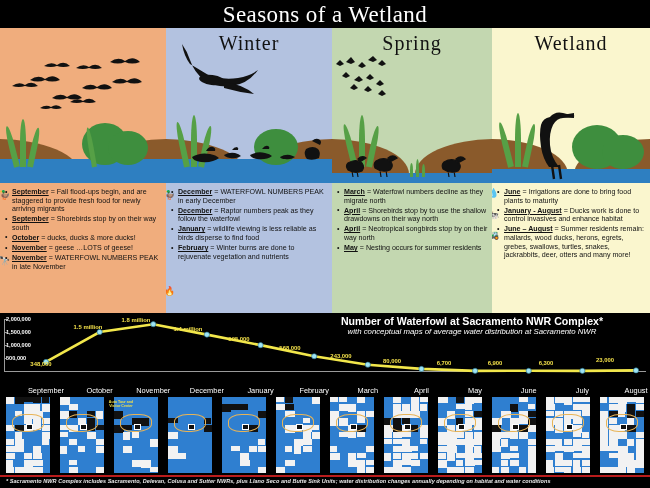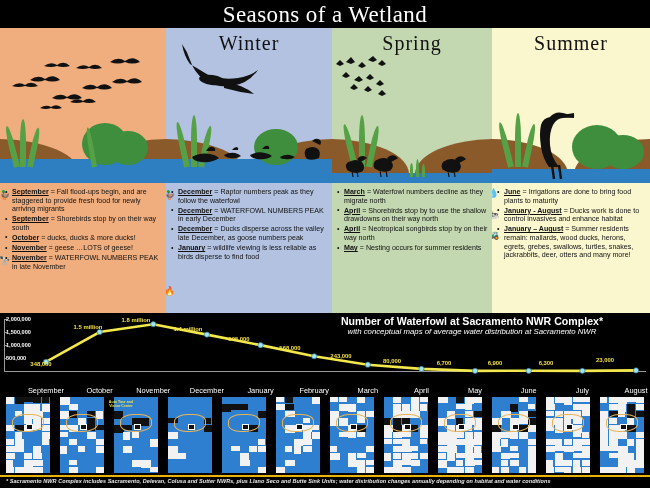--- a/index.html
+++ b/index.html
@@ -1,18 +1,18 @@
 <!DOCTYPE html>
 <html><head>
 <meta charset="utf-8">
 <style>
   html,body{margin:0;padding:0;background:#000;}
   body{width:650px;height:488px;overflow:hidden;
        font-family:"Liberation Sans",sans-serif;-webkit-font-smoothing:antialiased;}
-  .page{position:relative;width:650px;height:488px;background:#eab308;}
+  .page{position:relative;width:650px;height:488px;background:#b91c1c;}
 
   
   .title-bar{height:28px;display:flex;align-items:center;justify-content:center;background:#000;}
   .title-bar h1{margin:0;color:#fff;font-family:"Liberation Serif",serif;
       font-size:23px;font-weight:400;letter-spacing:.4px;line-height:1;}
 
   
   .seasons{display:flex;height:155px;width:650px;}
   .season{position:relative;overflow:hidden;box-sizing:border-box;}
   .s-fall{width:166px;background:#F0AD7D;}
@@ -178,21 +178,21 @@
           <path d="M44 10 q9-5 15 1 q3 4 -1 8 q-8 3-15-2 q-2-4 1-7z M56 7 q5-4 9 0 l-7 4z M48 19 l1 7 M54 19 l1 7" stroke="#111" stroke-width="1.2"></path>
           <path d="M112 11 q9-5 15 1 q3 4 -1 8 q-8 3-15-2 q-2-4 1-7z M124 8 q5-4 9 0 l-7 4z M116 20 l1 6 M122 20 l1 6" stroke="#111" stroke-width="1.2"></path>
         </g>
       </svg>
       <div class="reed" style="left:78px;width:3px;height:14px;bottom:6px"></div>
       <div class="reed" style="left:84px;width:3px;height:18px;bottom:6px"></div>
       <div class="reed" style="left:90px;width:3px;height:13px;bottom:6px"></div>
     </div>
 
     <div class="season s-summer">
-      <h2><span>Summer</span></h2>
+      <h2><span>Wetland</span></h2>
       <div class="bank l"></div>
       <div class="bank r"></div>
       <div class="water" style="height:14px"></div>
       <div class="reed" style="left:16px;width:6px;height:46px;transform:rotate(-14deg)"></div>
       <div class="reed" style="left:23px;width:6px;height:54px;"></div>
       <div class="reed" style="left:30px;width:6px;height:44px;transform:rotate(12deg)"></div>
       <div class="bush" style="left:80px;width:50px;height:44px;bottom:14px"></div>
       <div class="bush" style="left:110px;width:42px;height:34px;bottom:14px"></div>
       <svg style="position:absolute;bottom:2px;left:38px;" width="52" height="92" viewBox="0 0 52 92">
         <g fill="#111">
@@ -214,44 +214,44 @@
         <li><b>October</b><span> = ducks, ducks &amp; more ducks!</span></li>
         <li><b>November</b><span> = geese …LOTS of geese!</span></li>
         <li><b>November</b><span> =  WATERFOWL NUMBERS PEAK in late November</span></li>
       </ul>
     </div>
 
     <div class="col c-winter">
       <span class="micro" style="left:-2px;top:8px">🦆</span>
       <span class="micro" style="left:-2px;top:104px">🔥</span>
       <ul>
+        <li><b>December</b><span> = WATERFOWL NUMBERS PEAK in early December</span></li>
         <li><b>December</b><span> = Raptor numbers peak as they follow the waterfowl</span></li>
-        <li><b>December</b><span> = WATERFOWL NUMBERS PEAK in early December</span></li>
-        <li><b>December</b><span> = Ducks disperse across the valley late December, as goose numbers peak</span></li>
         <li><b>January</b><span> = wildlife viewing is less reliable as birds disperse to find food</span></li>
+        <li><b>February</b><span> = Winter burns are done to rejuvenate vegetation and nutrients</span></li>
       </ul>
     </div>
 
     <div class="col c-spring">
       <ul>
         <li><b>March</b><span> = Waterfowl numbers decline as they migrate north</span></li>
         <li><b>April</b><span> = Shorebirds stop by to use the shallow drawdowns on their way north</span></li>
         <li><b>April</b><span> = Neotropical songbirds stop by on their way north</span></li>
         <li><b>May</b><span> = Nesting occurs for summer residents</span></li>
       </ul>
     </div>
 
     <div class="col c-summer">
       <span class="micro" style="left:-4px;top:6px">💧</span>
       <span class="micro" style="left:-4px;top:28px">🐄</span>
       <span class="micro" style="left:-4px;top:48px">🚜</span>
       <ul>
         <li><b>June</b><span> = Irrigations are done to bring food plants to maturity</span></li>
         <li><b>January - August</b><span> = Ducks work is done to control invasives and enhance habitat</span></li>
-        <li><b>January – August</b><span> = Summer residents remain:  mallards, wood ducks, herons, egrets, grebes, swallows, turtles, snakes, jackrabbits, deer, otters and many more!</span></li>
+        <li><b>June – August</b><span> = Summer residents remain:  mallards, wood ducks, herons, egrets, grebes, swallows, turtles, snakes, jackrabbits, deer, otters and many more!</span></li>
       </ul>
     </div>
   </div>
 
   <div class="chart-wrap">
     <div class="chart-head">
       <div class="ct">Number of Waterfowl at Sacramento NWR Complex*</div>
       <div class="cs">with conceptual maps of average water distribution at Sacramento NWR</div>
     </div>
     <div class="plot">

